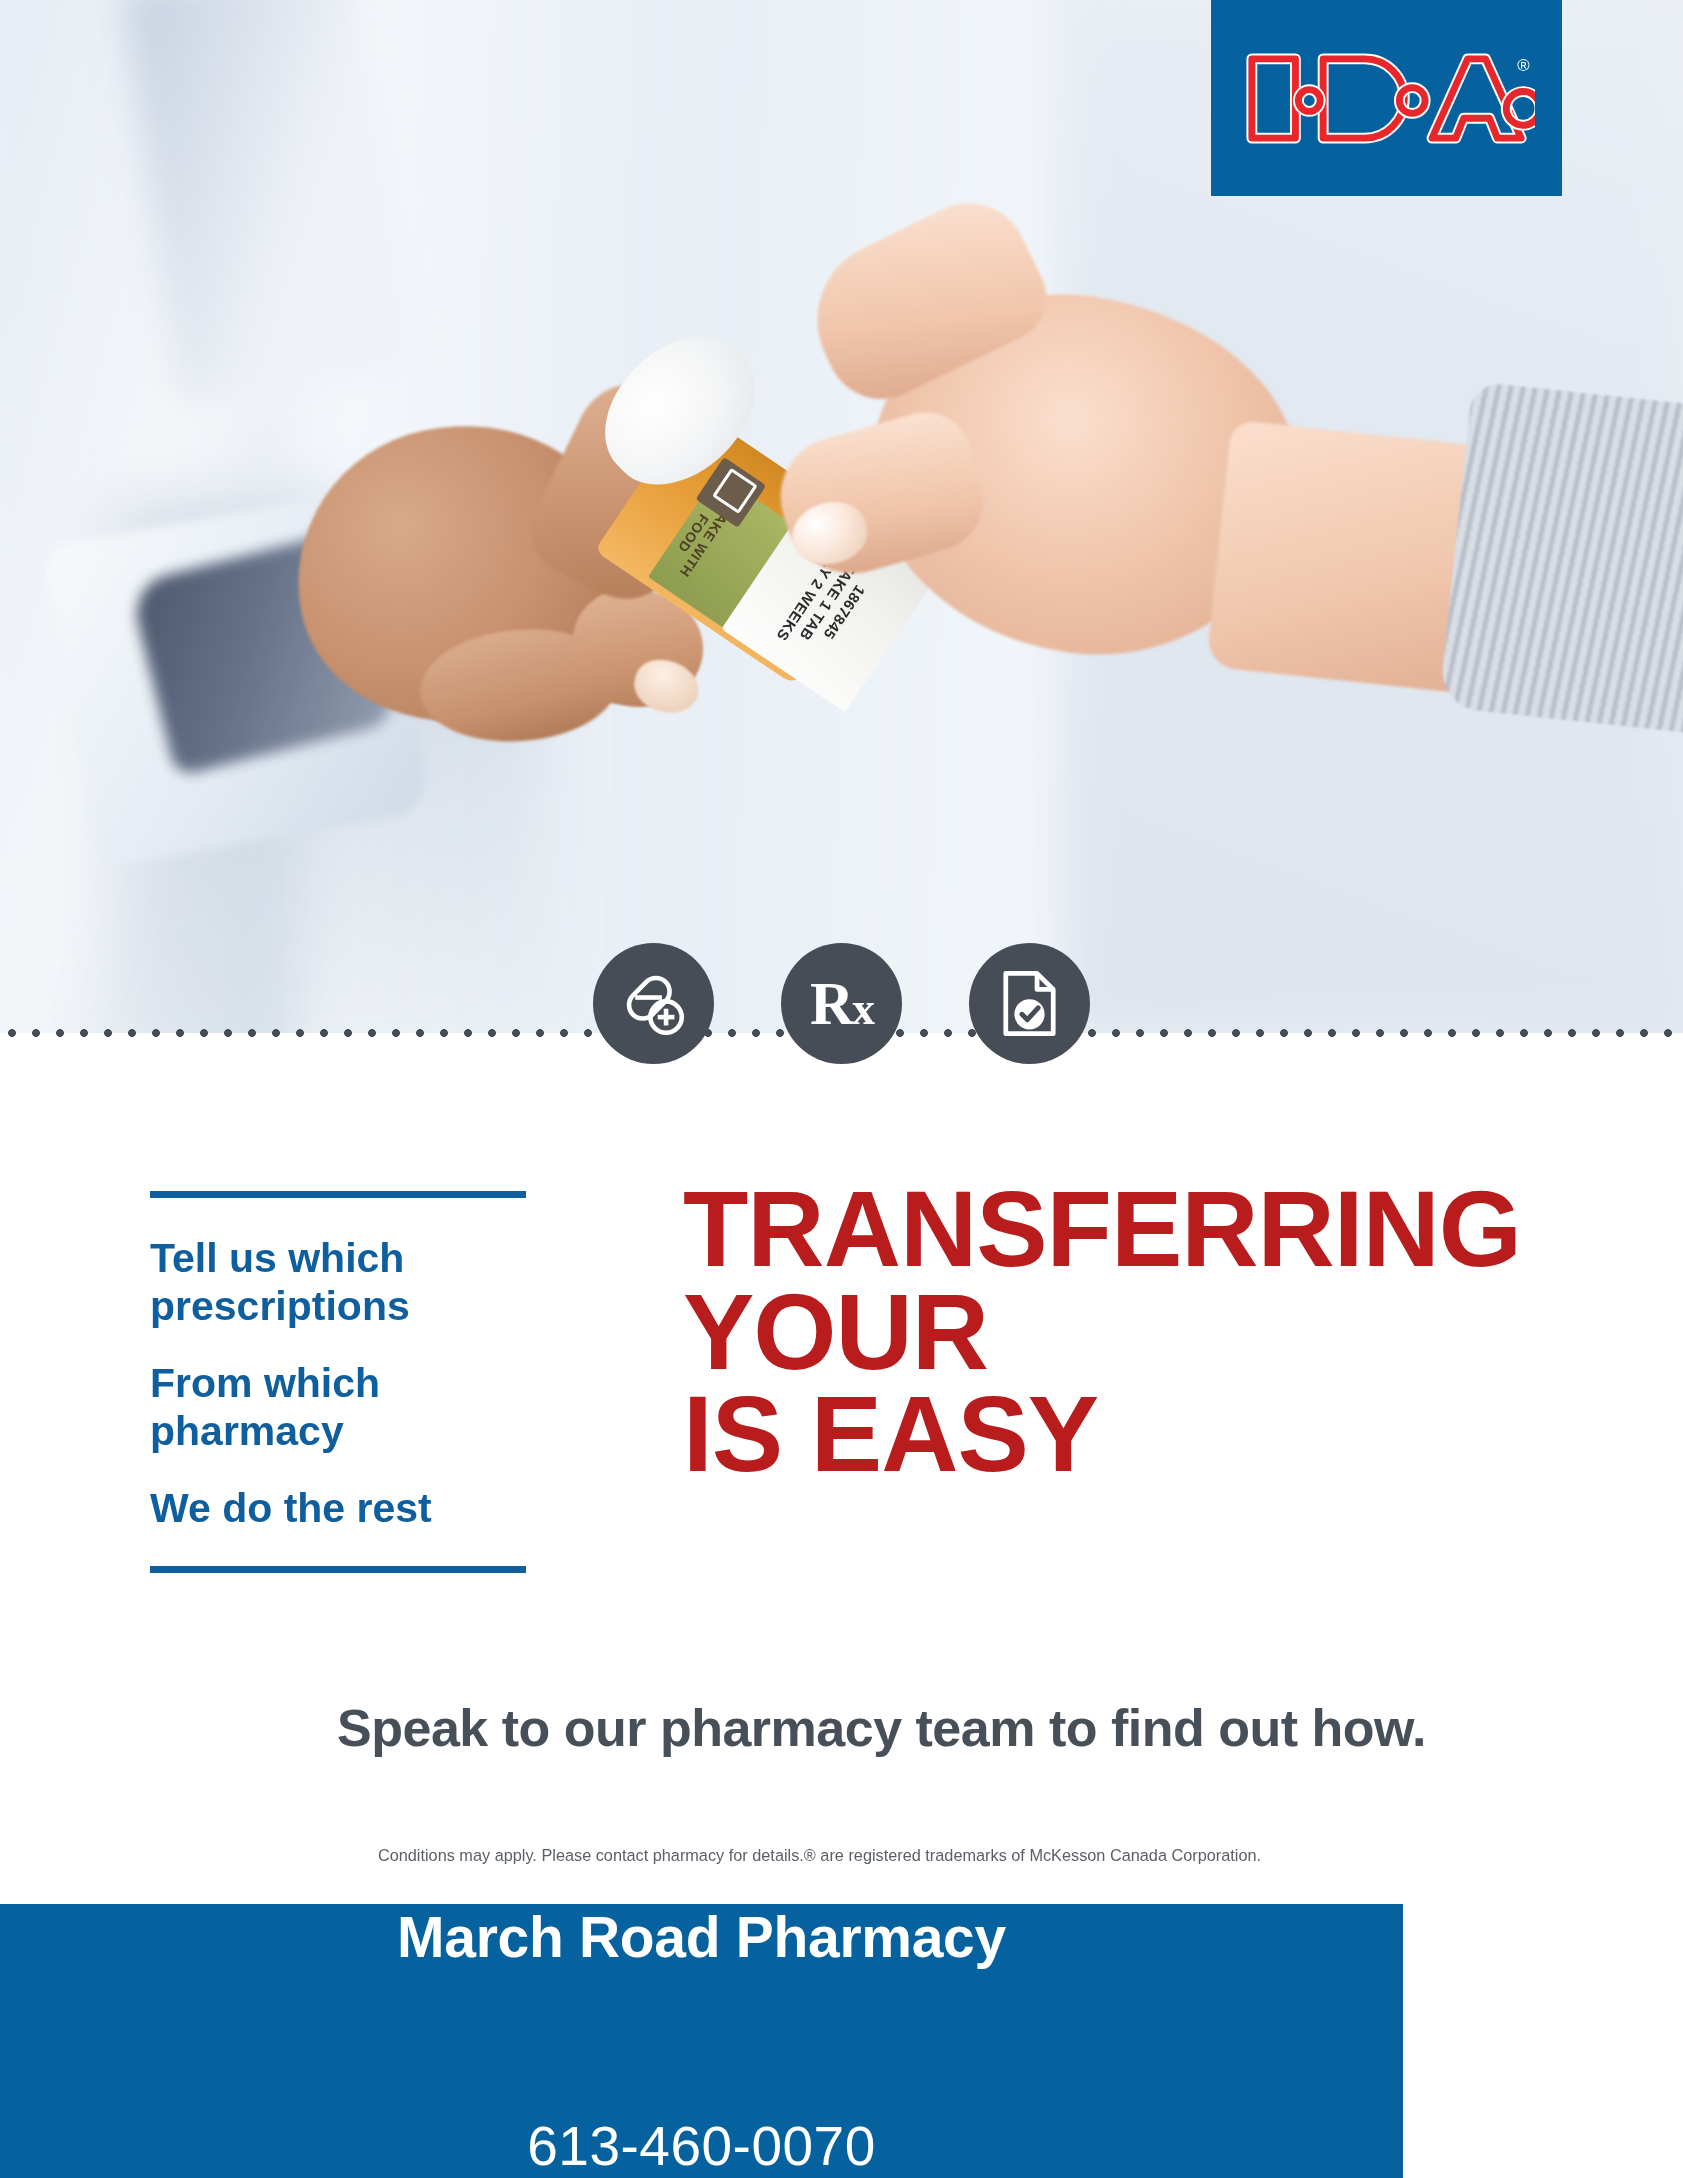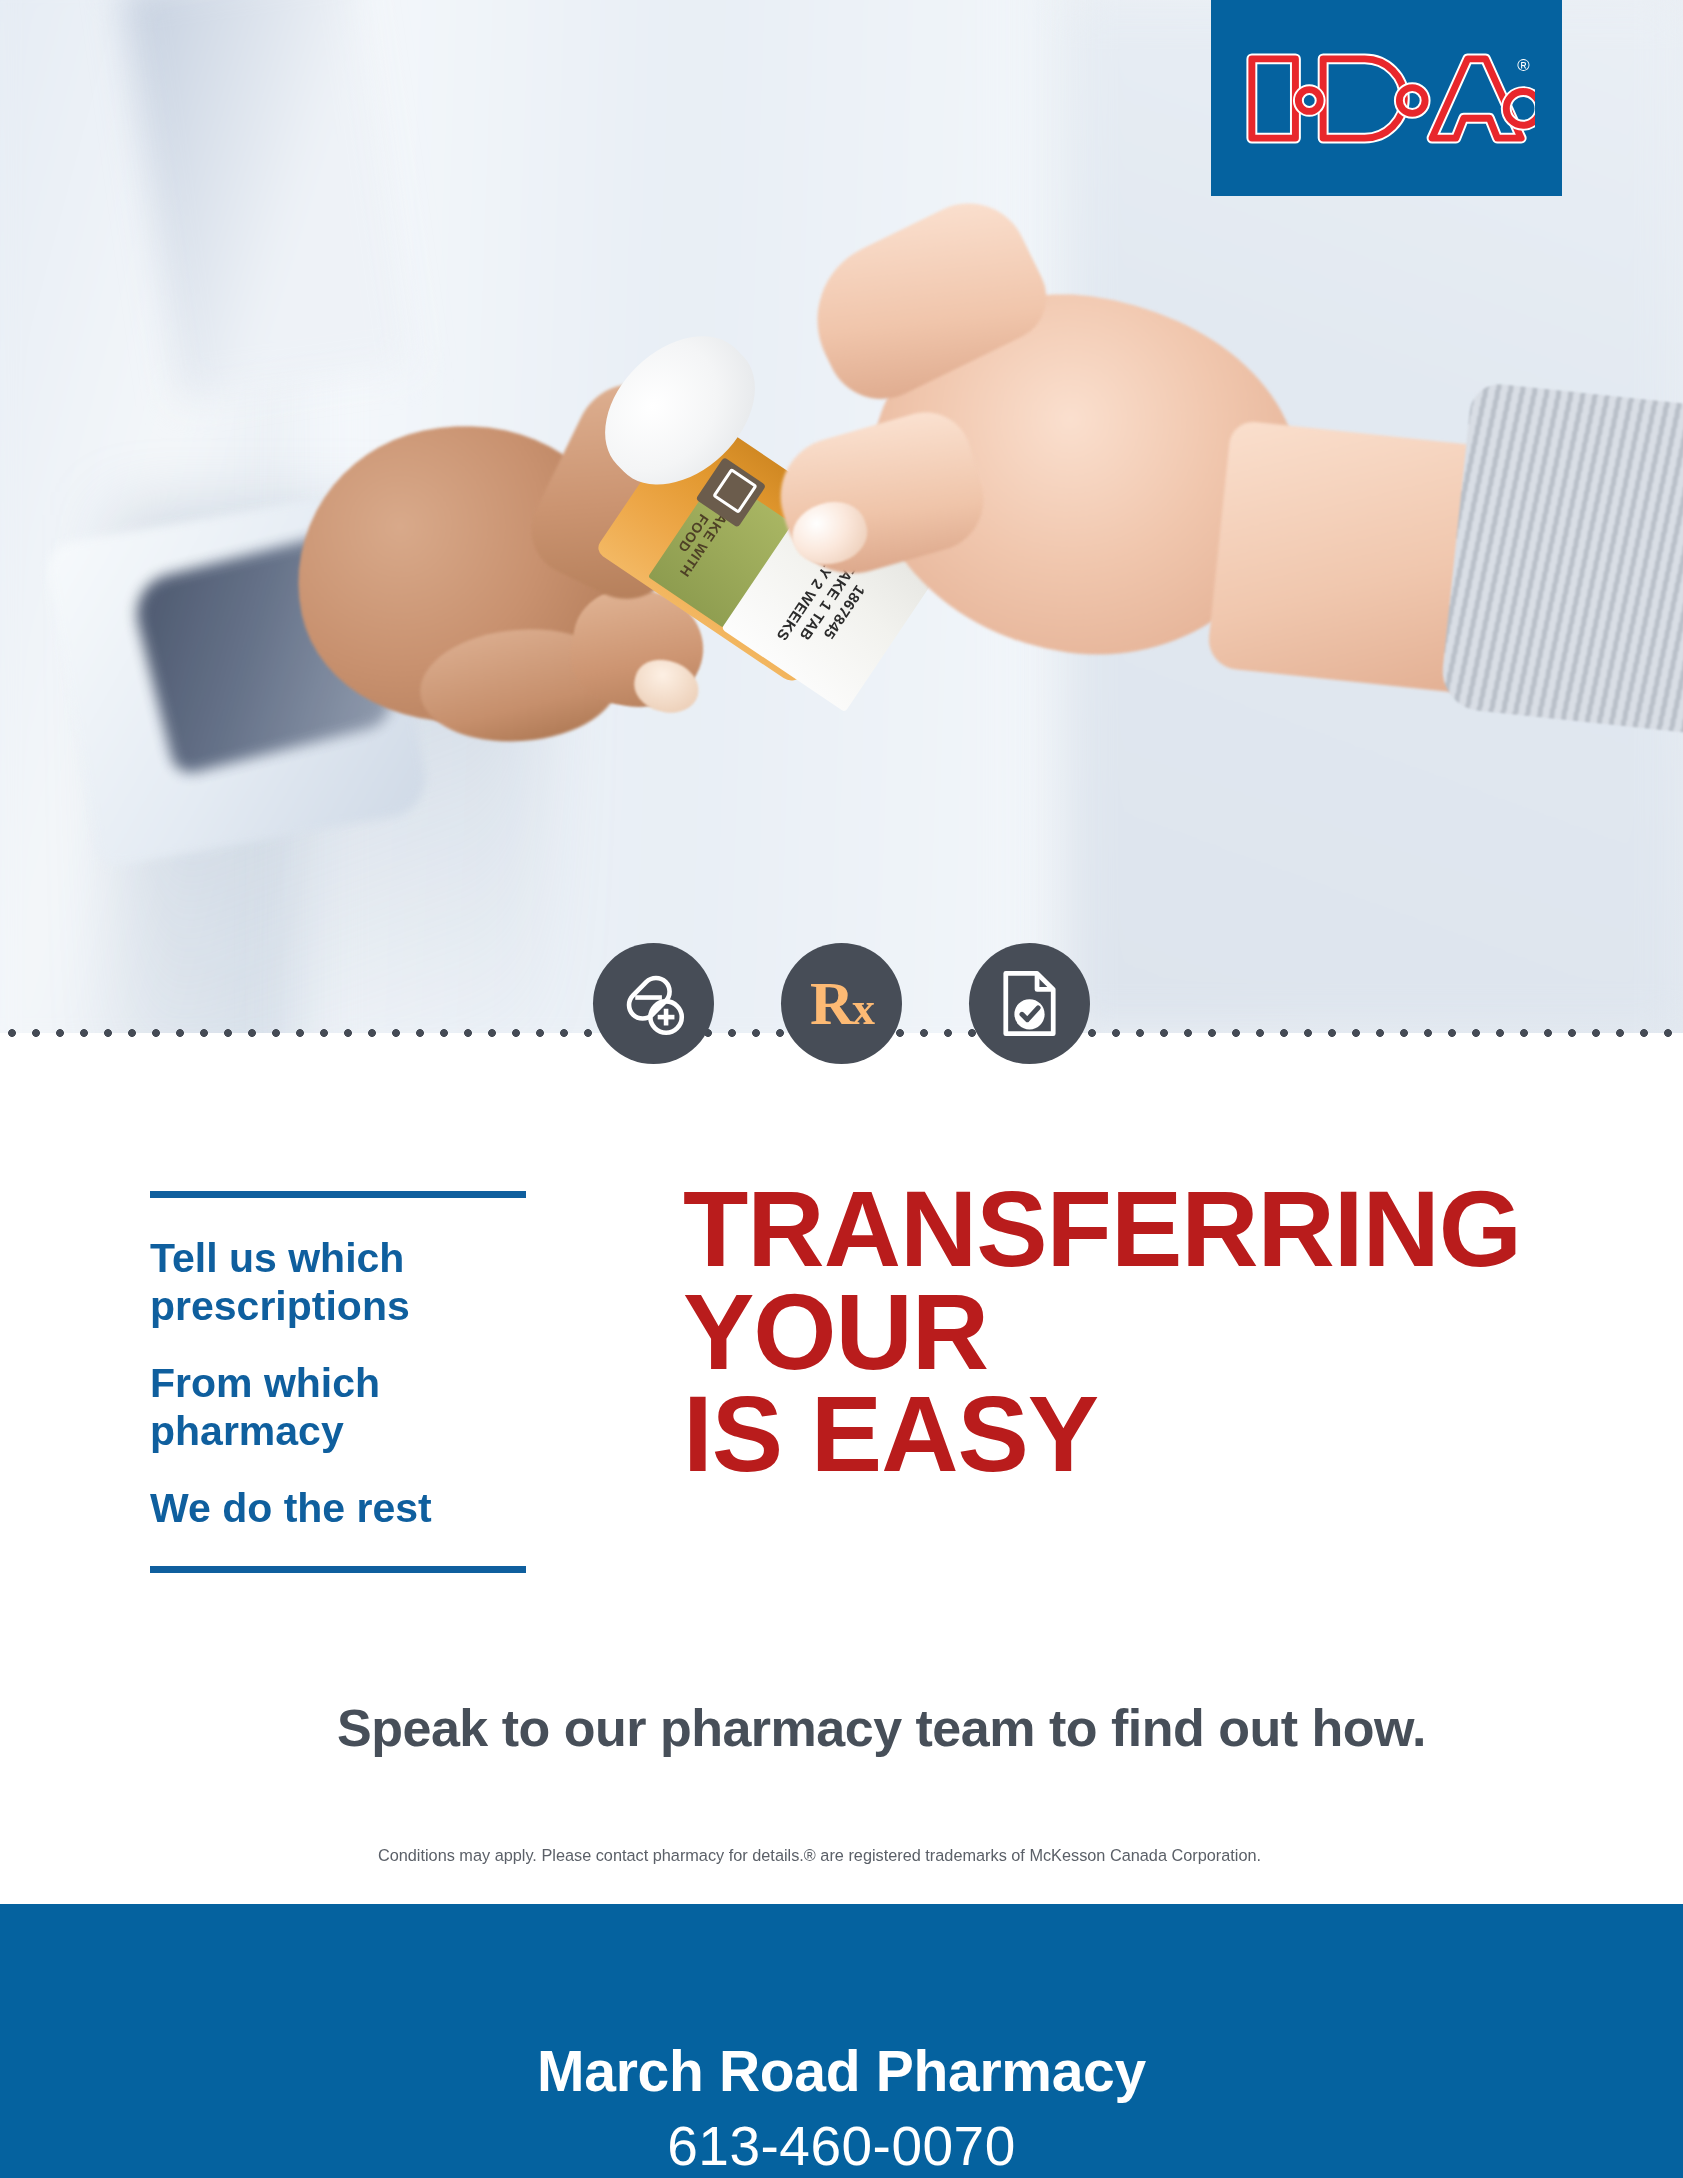--- a/index.html
+++ b/index.html
@@ -195,21 +195,21 @@
     display:flex; justify-content:center; align-items:flex-start; gap:67px;
   }
   .circ {
     width:121px; height:121px; border-radius:50%;
     background:#474d57;
     display:flex; align-items:center; justify-content:center;
     position:relative;
   }
   .circ svg { display:block; }
   .rx {
-    color:#fdba74; font-size:61px; font-weight:bold;
+    color:#ffffff; font-size:61px; font-weight:bold;
     font-family:"Liberation Serif", serif;
     letter-spacing:-2px; line-height:1;
   }
   .rx i { font-style:normal; font-size:46px; }
 
   
   .content { position:absolute; left:0; top:1033px; width:1683px; }
 
   .bullets {
     position:absolute; left:150px; top:158px; width:376px;
@@ -240,24 +240,24 @@
   }
 
   .legal {
     position:absolute; left:0; top:812px; width:1639px;
     text-align:center;
     color:#5b6068; font-size:16.3px; line-height:1.3;
   }
 
   
   .footer {
-    position:absolute; left:0; top:1904px; width:1683px; height:274px;
+    position:absolute; left:0; top:1904px; width:1403px; height:274px;
     background:#05629f;
     display:flex; flex-direction:column;
-    align-items:center; justify-content:flex-end;
+    align-items:center; justify-content:space-between;
     gap:10px;
   }
   .footer-name {
     color:#ffffff; font-size:57px; font-weight:bold; letter-spacing:-0.3px;
   }
   .footer-phone {
     color:#ffffff; font-size:55px; font-weight:normal; letter-spacing:0.5px;
   }
 
   

